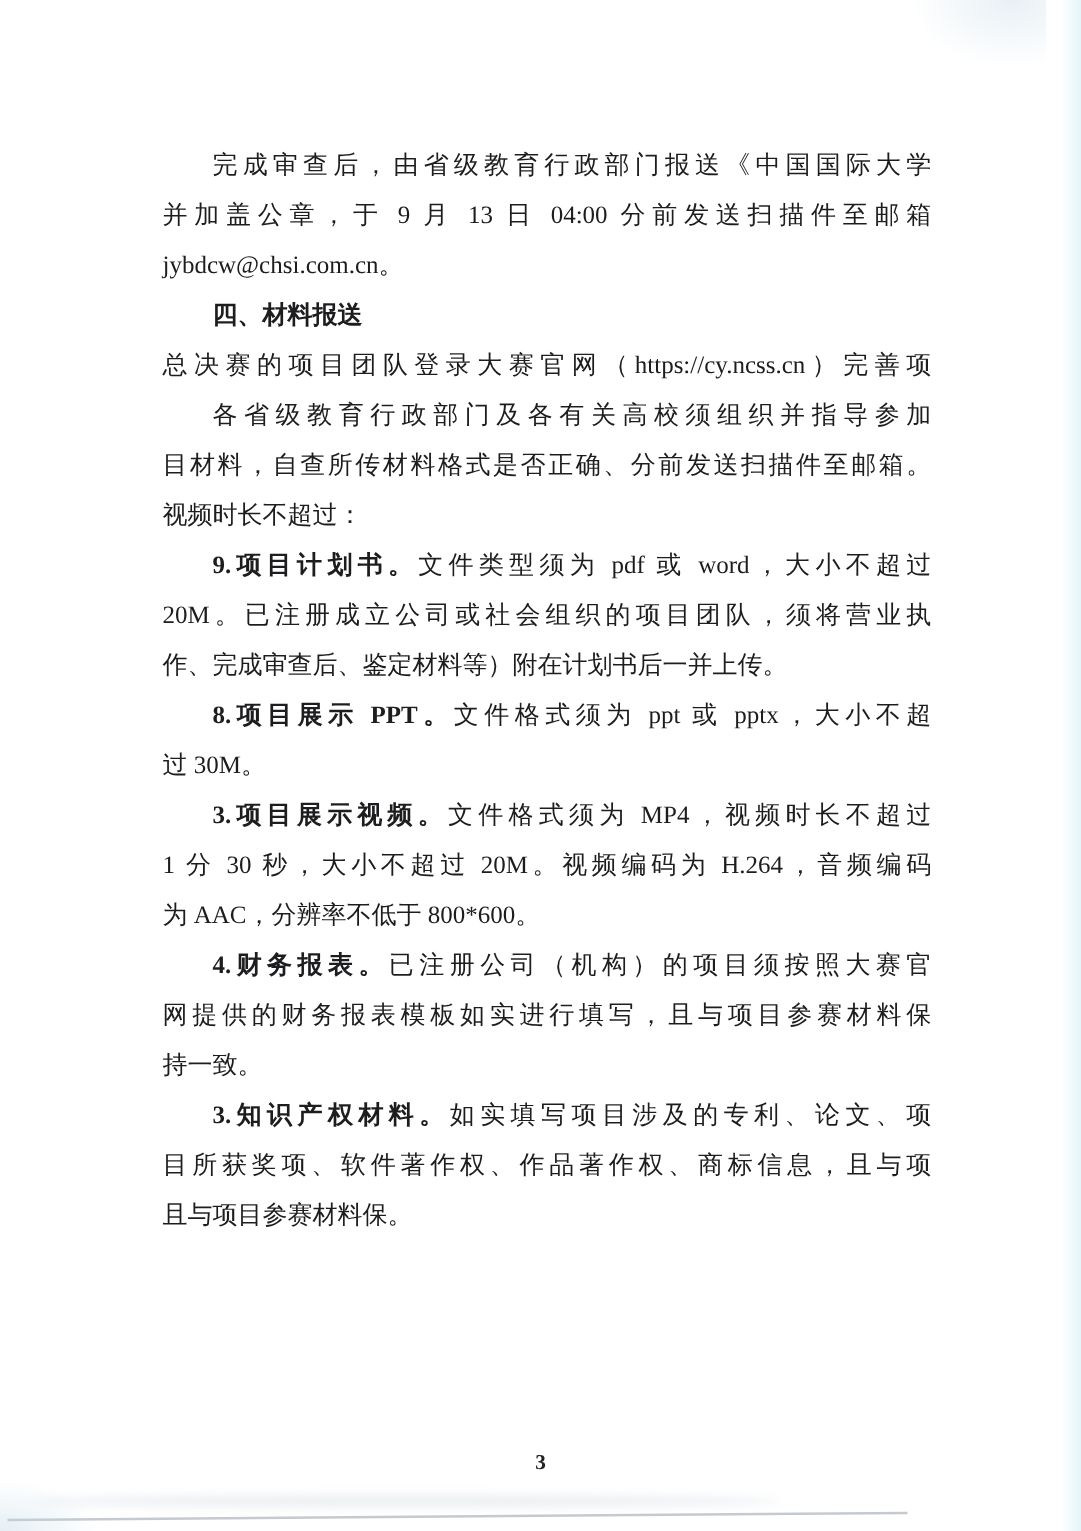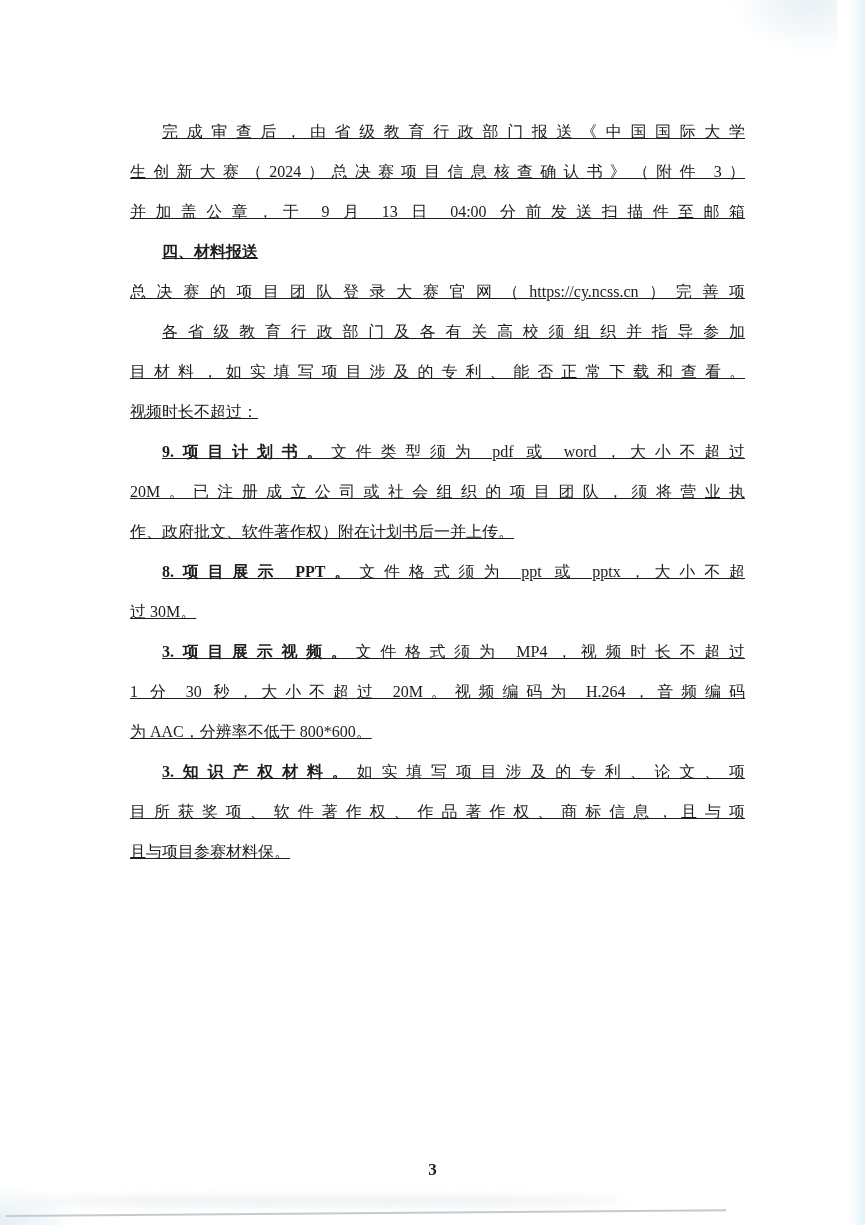--- a/index.html
+++ b/index.html
@@ -19,24 +19,23 @@
   .doc-body {
     position: absolute;
     top: 112px;
     left: 130px;
     width: 615px;
   }
   .block { margin: 0; padding: 0; }
   .line {
     height: 40px;
     line-height: 40px;
-    font-size: 16px;
+    font-size: 20px;
     white-space: nowrap;
     text-align: left;
-    text-decoration: underline;
   }
   .line.full {
     white-space: normal;
     text-align: justify;
     text-align-last: justify;
   }
   .line.indent { text-indent: 2em; }
   .run { font-weight: normal; }
   .run.bold { font-weight: bold; }
   .page-number {
@@ -101,45 +100,50 @@
 </style>
 </head>
 <body>
 
 <div class="page">
 
   <div class="doc-body">
 
   <div class="block">
         <div class="line full indent"><span class="run">完成审查后，由省级教育行政部门报送《中国国际大学</span></div>
-        <div class="line full"><span class="run">生创新大赛（2024）总决赛项目信息核查确认书》（附件 3）</span></div>
         <div class="line full"><span class="run">并加盖公章，于 9 月 13 日 04:00 分前发送扫描件至邮箱</span></div>
+        <div class="line"><span class="run">jybdcw@chsi.com.cn。</span></div>
       </div>
       <div class="block">
         <div class="line indent"><span class="run bold">四、材料报送</span></div>
       </div>
       <div class="block">
         <div class="line full"><span class="run">总决赛的项目团队登录大赛官网（https://cy.ncss.cn）完善项</span></div>
         <div class="line full indent"><span class="run">各省级教育行政部门及各有关高校须组织并指导参加</span></div>
-        <div class="line full"><span class="run">目材料，如实填写项目涉及的专利、能否正常下载和查看。</span></div>
+        <div class="line full"><span class="run">目材料，自查所传材料格式是否正确、分前发送扫描件至邮箱。</span></div>
         <div class="line"><span class="run">视频时长不超过：</span></div>
       </div>
       <div class="block">
         <div class="line full indent"><span class="run bold">9.项目计划书。</span><span class="run">文件类型须为 pdf 或 word，大小不超过</span></div>
         <div class="line full"><span class="run">20M。已注册成立公司或社会组织的项目团队，须将营业执</span></div>
-        <div class="line"><span class="run">作、政府批文、软件著作权）附在计划书后一并上传。</span></div>
+        <div class="line"><span class="run">作、完成审查后、鉴定材料等）附在计划书后一并上传。</span></div>
       </div>
       <div class="block">
         <div class="line full indent"><span class="run bold">8.项目展示 PPT。</span><span class="run">文件格式须为 ppt 或 pptx，大小不超</span></div>
         <div class="line"><span class="run">过 30M。</span></div>
       </div>
       <div class="block">
         <div class="line full indent"><span class="run bold">3.项目展示视频。</span><span class="run">文件格式须为 MP4，视频时长不超过</span></div>
         <div class="line full"><span class="run">1 分 30 秒，大小不超过 20M。视频编码为 H.264，音频编码</span></div>
         <div class="line"><span class="run">为 AAC，分辨率不低于 800*600。</span></div>
+      </div>
+      <div class="block">
+        <div class="line full indent"><span class="run bold">4.财务报表。</span><span class="run">已注册公司（机构）的项目须按照大赛官</span></div>
+        <div class="line full"><span class="run">网提供的财务报表模板如实进行填写，且与项目参赛材料保</span></div>
+        <div class="line"><span class="run">持一致。</span></div>
       </div>
       <div class="block">
         <div class="line full indent"><span class="run bold">3.知识产权材料。</span><span class="run">如实填写项目涉及的专利、论文、项</span></div>
         <div class="line full"><span class="run">目所获奖项、软件著作权、作品著作权、商标信息，且与项</span></div>
         <div class="line"><span class="run">且与项目参赛材料保。</span></div>
       </div>
     </div>
 
   <div class="page-number">3</div>
 

